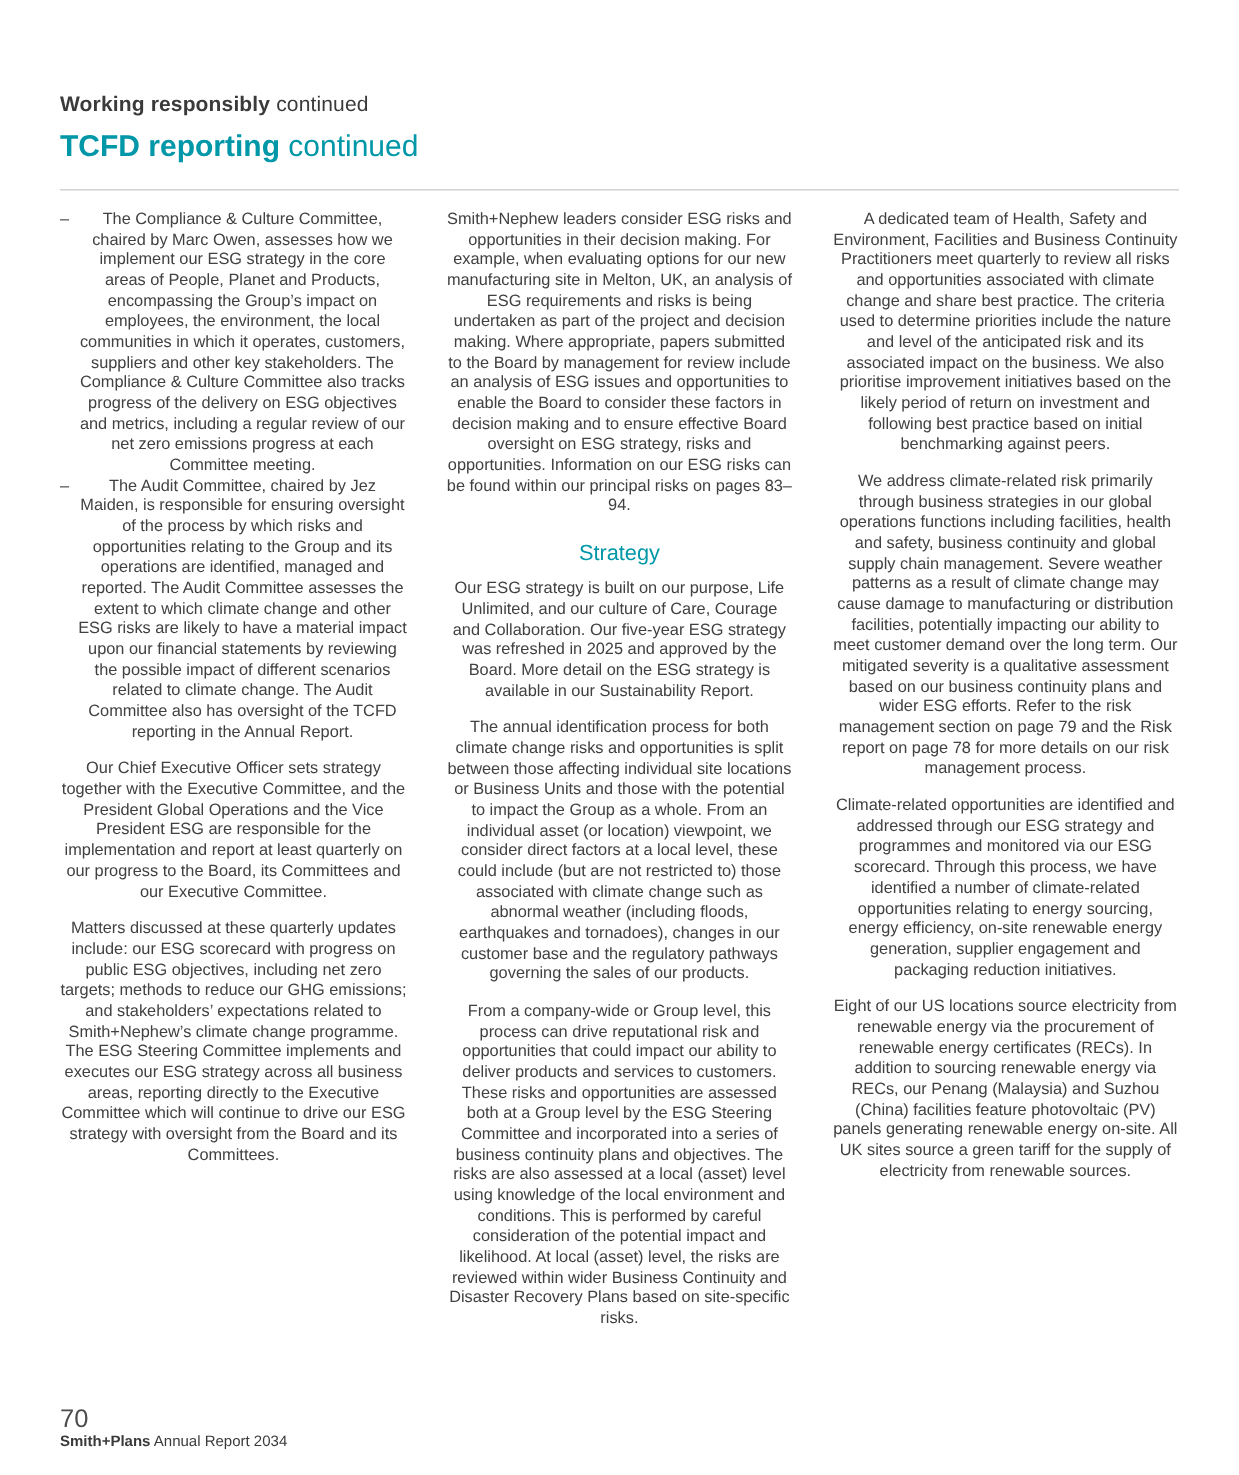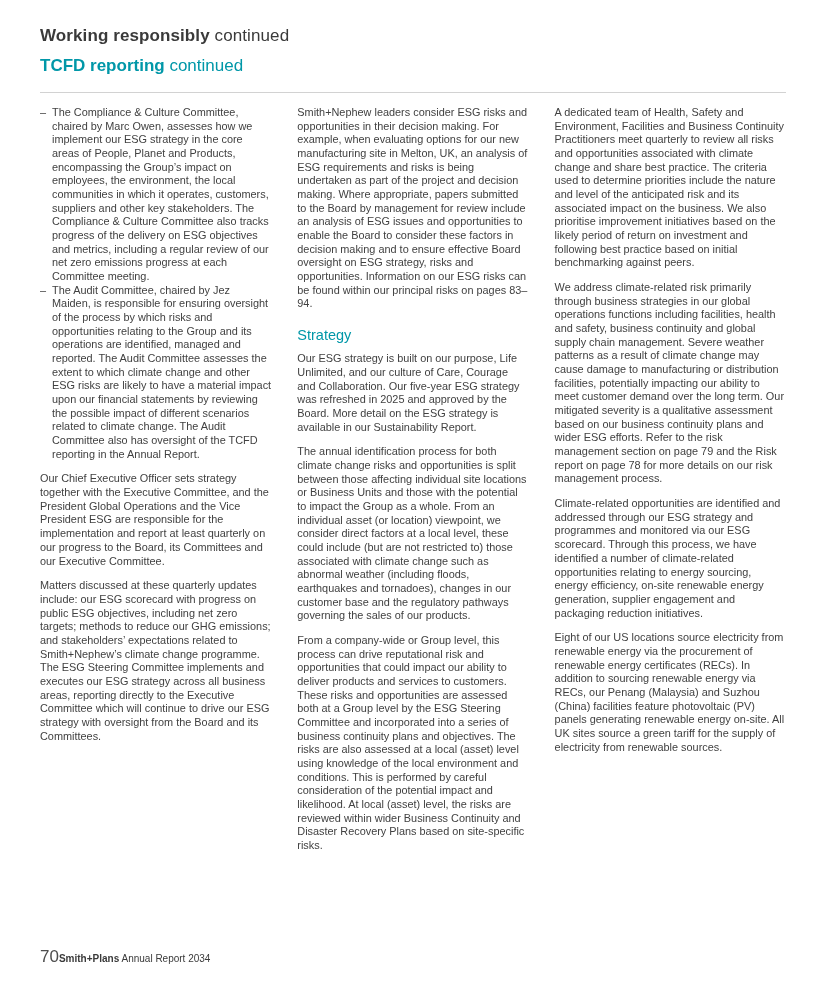--- a/index.html
+++ b/index.html
@@ -12,41 +12,43 @@
     position: relative;
     overflow: hidden;
   }
   .page {
     position: relative;
     width: 826px;
     height: 983px;
     padding: 26px 40px 0 40px;
   }
   .eyebrow {
-    font-size: 17px;
+    font-size: 14px;
     color: #3a3a3a;
     margin-bottom: 10px;
     letter-spacing: 0.1px;
+    margin-top: 35px;
   }
   .bold { font-weight: bold; }
   .page-title {
-    font-size: 17px;
+    font-size: 20px;
     font-weight: normal;
     color: #0097a8;
     margin-bottom: 16px;
   }
   .page-title .bold { font-weight: bold; }
   .rule {
     border: none;
     border-top: 1px solid #d2d2d2;
     margin: 0 0 13px 0;
   }
   .columns {
     display: flex;
     gap: 26px;
+    text-align: center;
   }
   .col {
     width: 231.3px;
     flex: 0 0 231.3px;
     font-size: 10.9px;
     line-height: 1.255;
     color: #414141;
   }
   .col p { margin: 0 0 11px 0; }
   .dash-list {
@@ -74,22 +76,23 @@
     font-size: 11.3px;
     margin: 0 0 2px 0;
     color: #3a3a3a;
   }
   footer {
     position: absolute;
     left: 40px;
     right: 28px;
     bottom: 16px;
     display: flex;
-    justify-content: flex-start;
+    justify-content: flex-end;
     align-items: baseline;
+    flex-direction: column;
   }
   .page-number {
     font-size: 17px;
     color: #4d4d4d;
   }
   .footer-brand {
     font-size: 10px;
     color: #3a3a3a;
   }
 </style>

